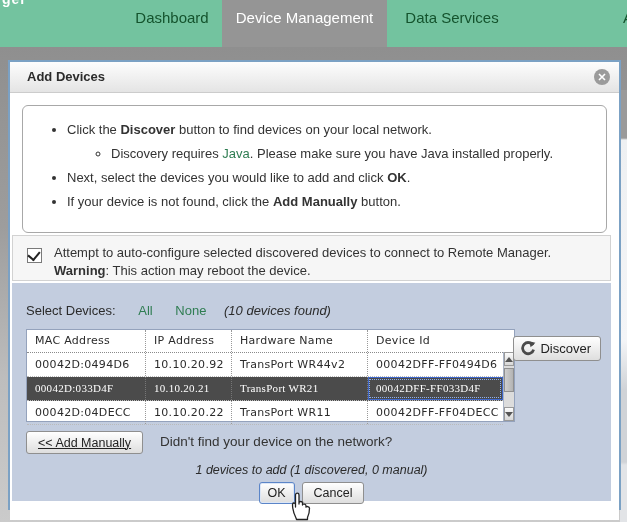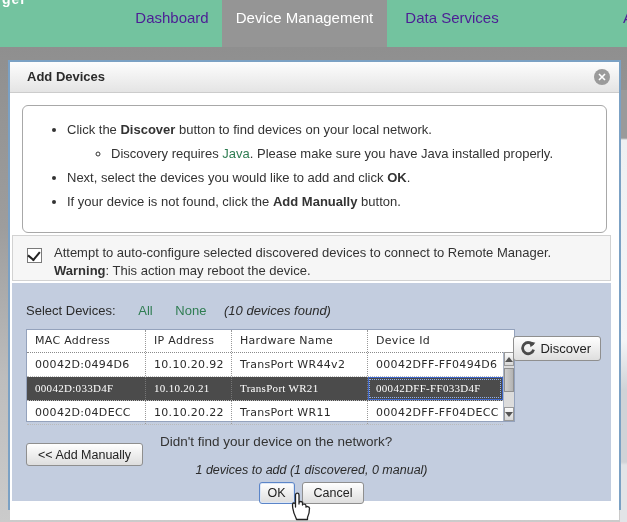--- a/index.html
+++ b/index.html
@@ -3,21 +3,21 @@
 <meta charset="utf-8">
 <style>
   html,body{margin:0;padding:0;}
   body{font-family:"Liberation Sans",sans-serif;}
   .screen{position:relative;width:627px;height:522px;overflow:hidden;background:#949494;}
 
   
   .nav{position:absolute;top:0;left:0;width:627px;height:47px;background:#73c39f;overflow:hidden;}
   .logo-frag{position:absolute;top:-9px;left:2px;color:#ffffff;font-size:14px;font-weight:bold;letter-spacing:1px;}
   .tab{position:absolute;top:0;height:47px;display:flex;align-items:flex-start;justify-content:center;
-       color:#4c1d95;font-size:15px;padding-top:9px;box-sizing:border-box;cursor:pointer;white-space:nowrap;}
+       color:#14532d;font-size:15px;padding-top:9px;box-sizing:border-box;cursor:pointer;white-space:nowrap;}
   .tab.active{background:#959595;color:#ffffff;}
   .tab-dashboard{left:122px;width:100px;}
   .tab-dm{left:222px;width:165px;}
   .tab-ds{left:392px;width:120px;}
   .tab-sec{left:518px;width:84px;}
   .tab-adm{left:608px;width:40px;}
 
   
   .backdrop{position:absolute;top:47px;left:0;width:627px;height:475px;
             background:linear-gradient(#8f8f8f 0px,#9d9d9d 180px,#bdbdbd 330px,#cbcbcb 475px);}
@@ -82,21 +82,21 @@
   .sc-btn.down{margin-top:auto;}
   .tri-up{width:0;height:0;border-left:4px solid transparent;border-right:4px solid transparent;border-bottom:5px solid #555;}
   .tri-down{width:0;height:0;border-left:4px solid transparent;border-right:4px solid transparent;border-top:5px solid #555;}
   .sc-thumb{height:24px;margin-top:2px;background:linear-gradient(90deg,#cfcfcf,#b3b3b3);border:1px solid #909090;box-sizing:border-box;cursor:pointer;}
 
   
   .btn{display:inline-flex;align-items:center;justify-content:center;background:linear-gradient(#ffffff,#dedede);
        border:1px solid #8f8f8f;border-radius:3px;color:#222222;cursor:pointer;font-family:"Liberation Sans",sans-serif;}
   .discover-btn{position:absolute;right:10px;top:53px;height:25px;padding:0 9px 0 6px;font-size:13px;}
   .discover-btn svg{margin-right:4px;}
-  .addman-btn{position:absolute;left:14px;top:160px;height:23px;padding:0 11px;font-size:12.5px;}
+  .addman-btn{position:absolute;left:14px;top:148px;height:23px;padding:0 11px;font-size:12.5px;text-decoration:underline;}
   .notfound{position:absolute;left:148px;top:151px;font-size:13.5px;color:#333333;}
   .summary{position:absolute;left:0;top:180px;width:100%;text-align:center;font-size:12.5px;
            font-style:italic;color:#2b2b2b;}
   .btn-row{position:absolute;left:0;top:199px;width:100%;display:flex;justify-content:center;gap:7px;}
   .ok-btn{height:22px;padding:0 8px;font-size:12.5px;border:1px solid #5b85c8;box-shadow:inset 0 0 0 1px #dce6f5;}
   .cancel-btn{height:22px;padding:0 11px;font-size:12.5px;}
 
   .cursor{position:absolute;left:276px;top:208px;width:26px;height:30px;pointer-events:none;}
 </style>
 </head>

